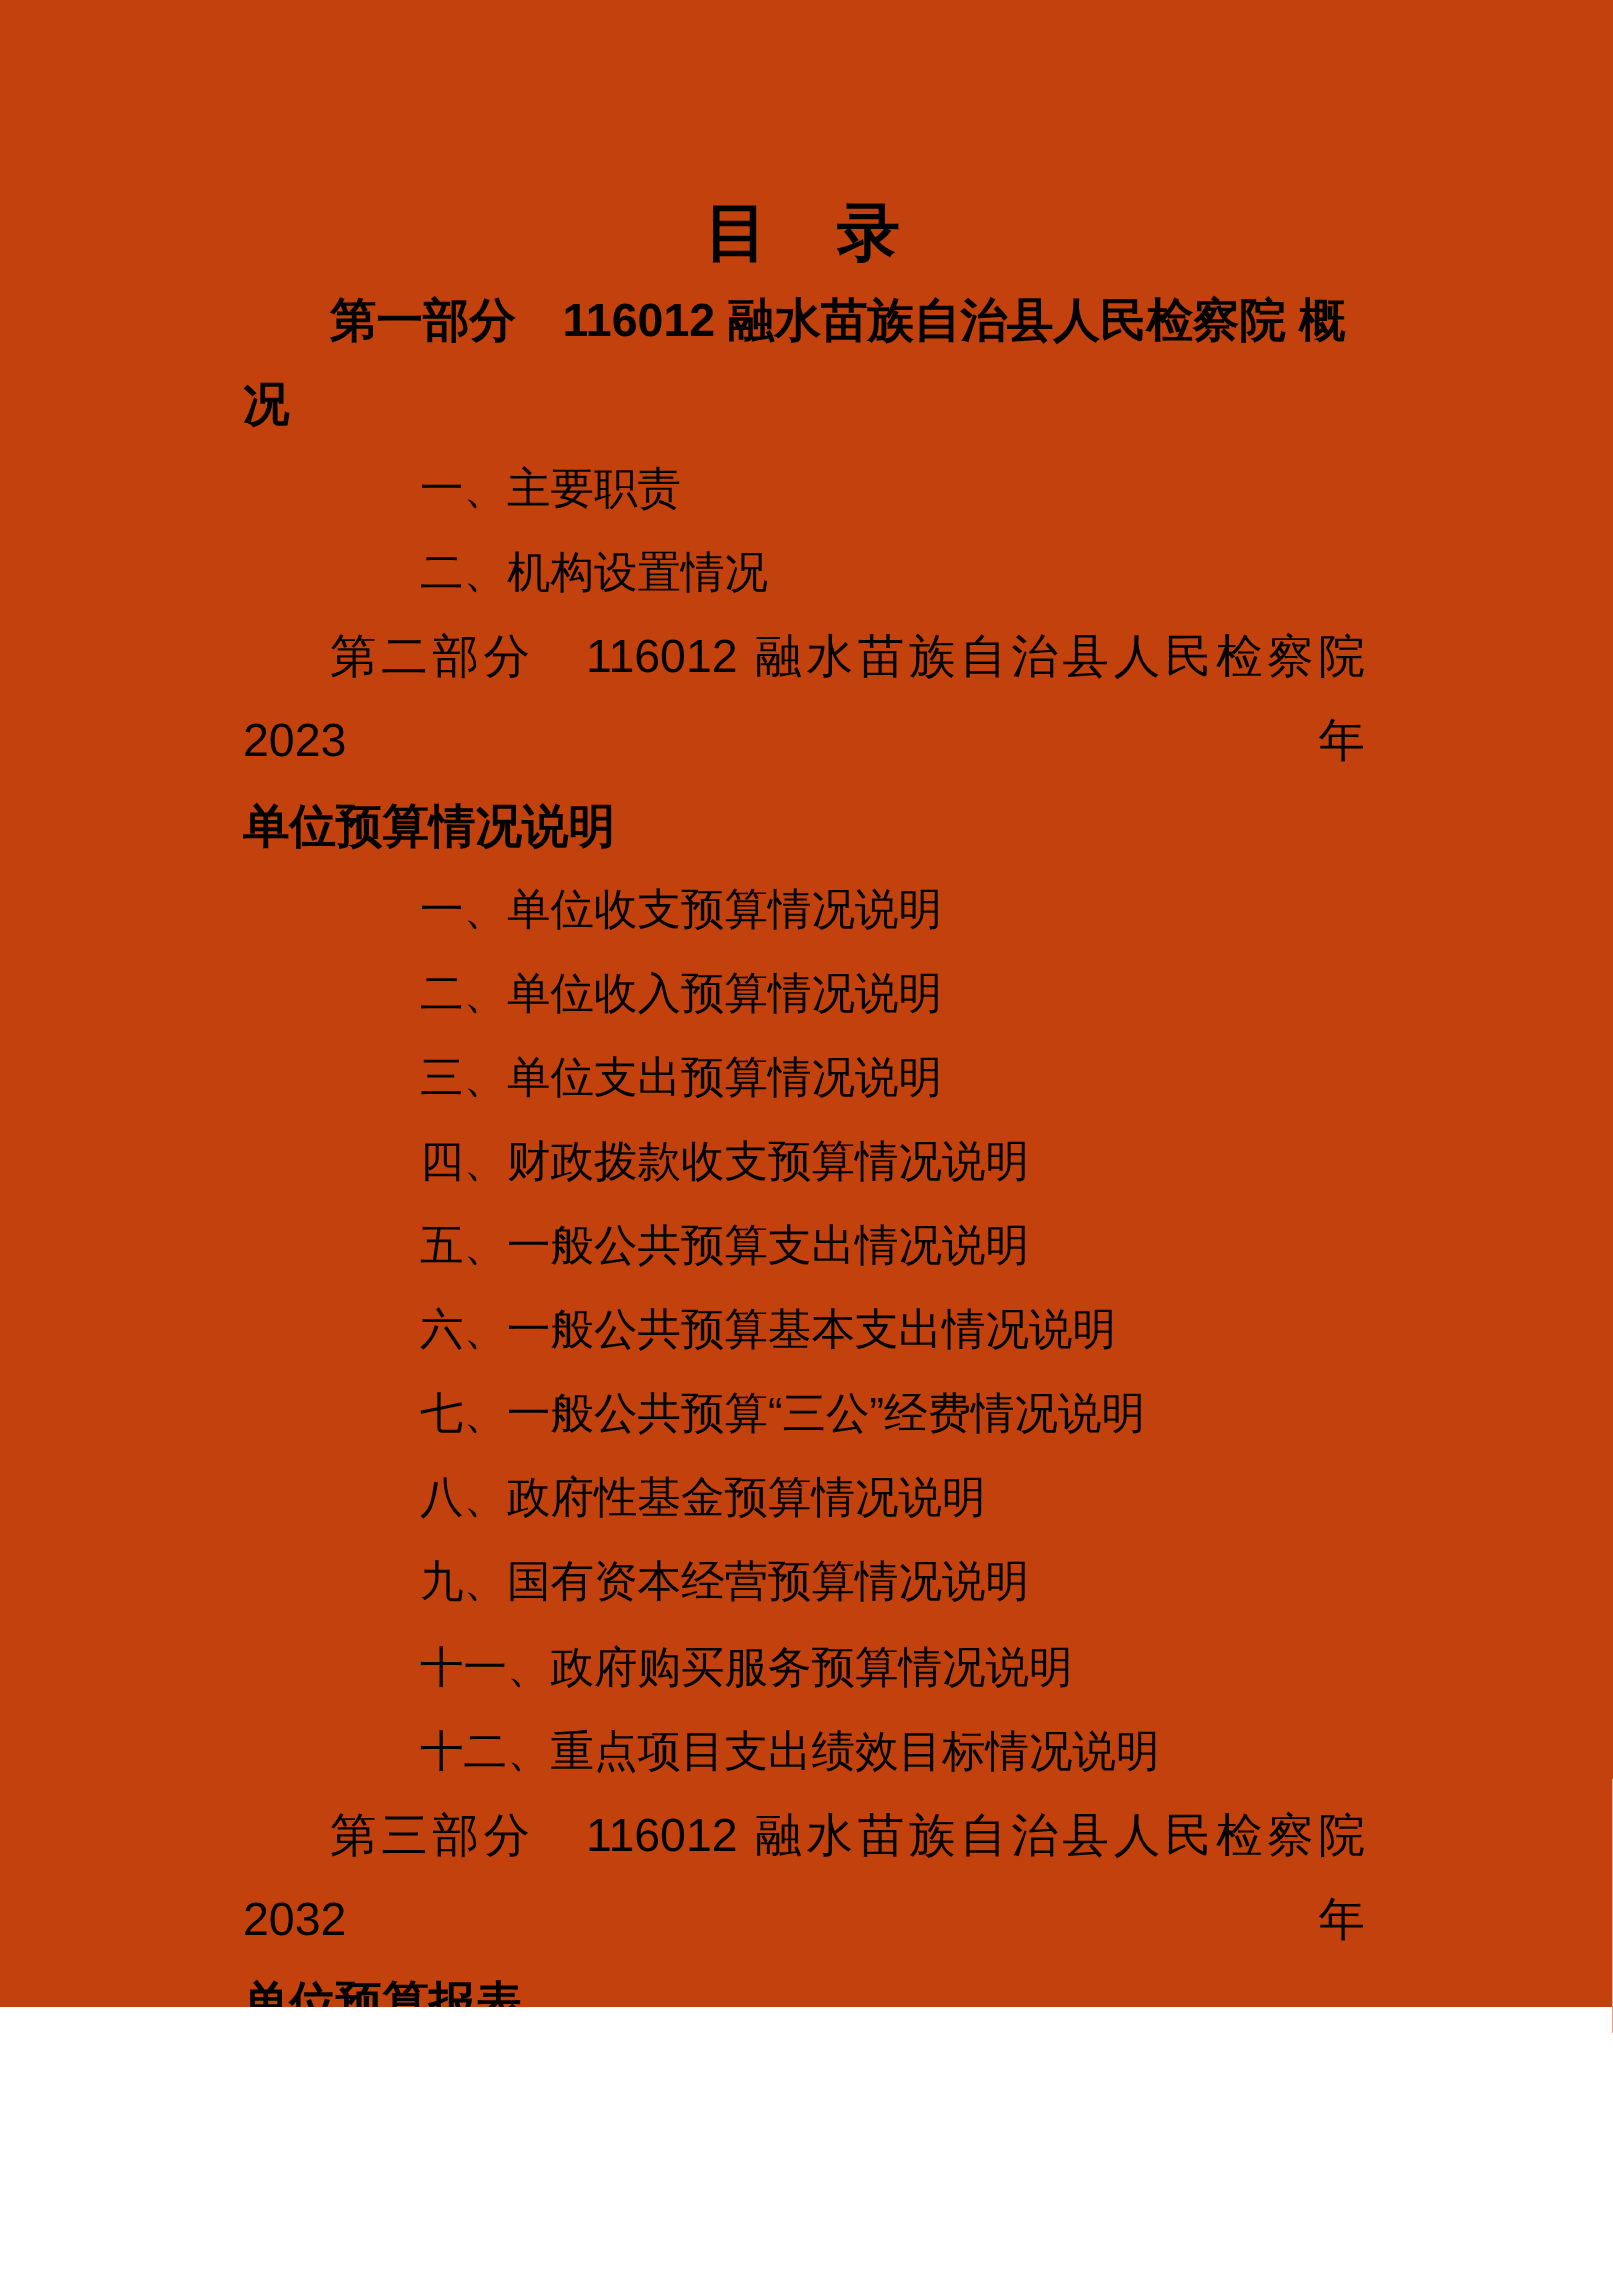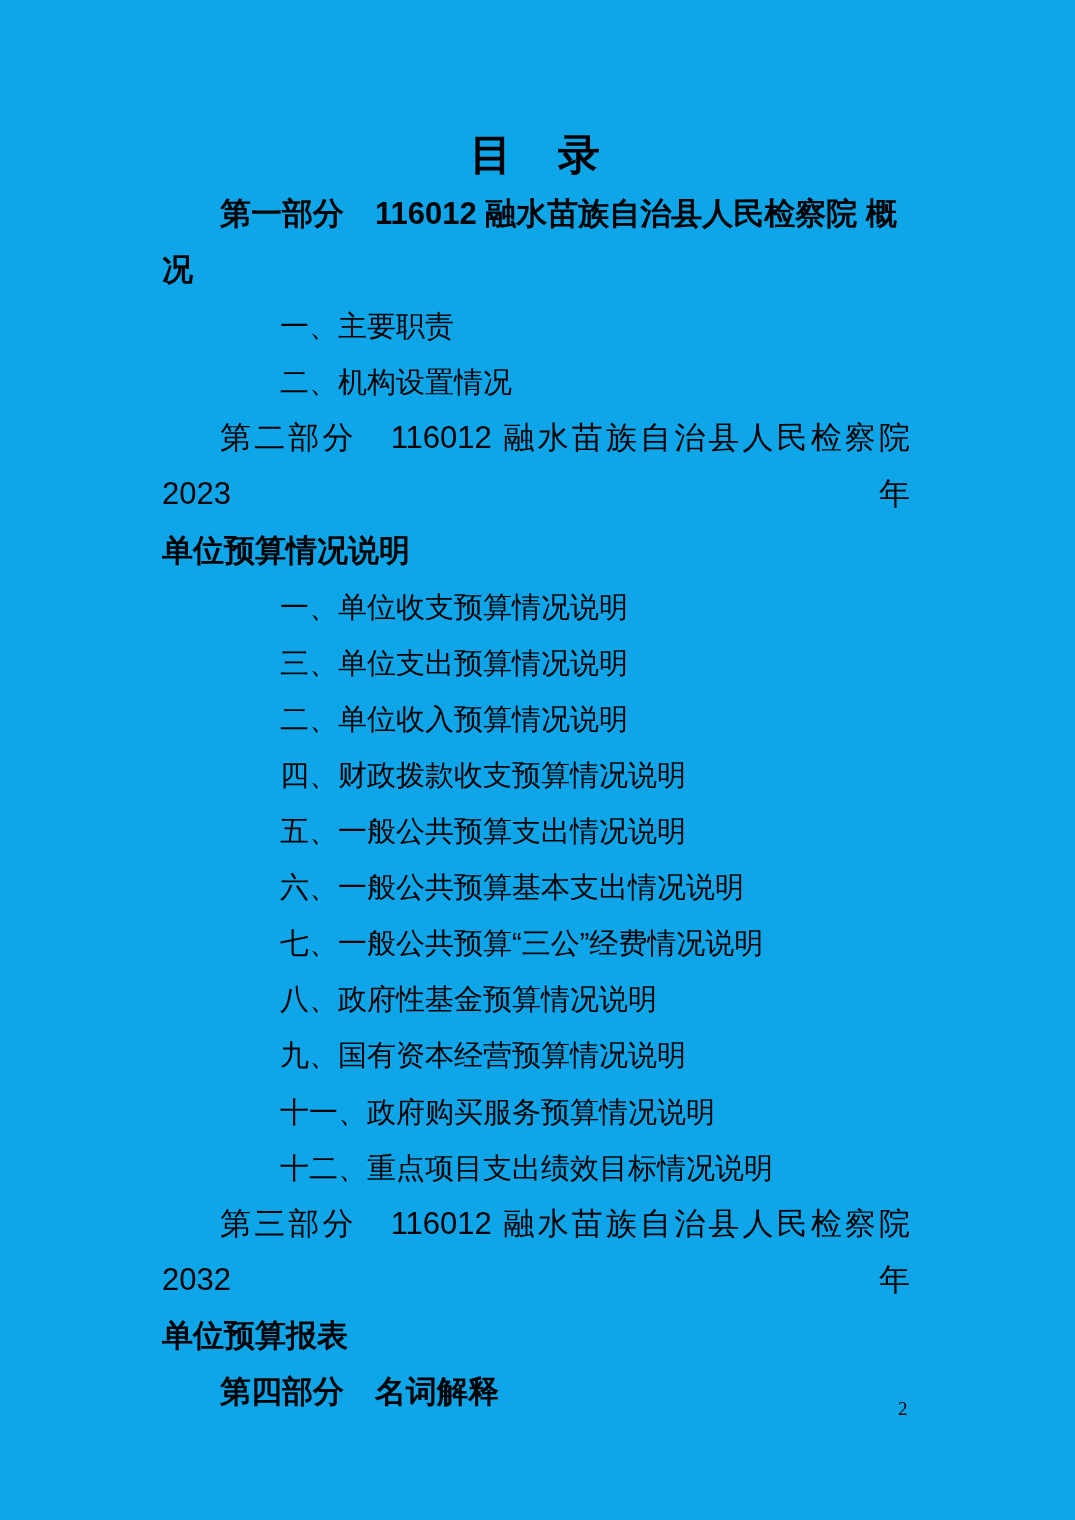--- a/index.html
+++ b/index.html
@@ -3,22 +3,22 @@
 <meta charset="utf-8">
 <style>
   html, body {
     margin: 0;
     padding: 0;
     background: #ffffff;
   }
   .page {
     position: relative;
     width: 1075px;
-    height: 1520px;
-    background: #0ea5e9;
+    height: 1338px;
+    background: #c2410c;
     color: #000000;
     font-family: "Liberation Sans", sans-serif;
     overflow: hidden;
   }
   .content {
     position: absolute;
     left: 162px;
     top: 124px;
     width: 748px;
   }
@@ -72,22 +72,22 @@
 <div class="page">
   <div class="content">
     <h1 class="doc-title">目　录</h1>
 
     <p class="line part">第一部分　116012 融水苗族自治县人民检察院 概况</p>
     <p class="line item">一、主要职责</p>
     <p class="line item">二、机构设置情况</p>
     <p class="line part-stretch">第二部分　116012 融水苗族自治县人民检察院 2023 年</p>
     <p class="line part-cont">单位预算情况说明</p>
     <p class="line item">一、单位收支预算情况说明</p>
+    <p class="line item">二、单位收入预算情况说明</p>
     <p class="line item">三、单位支出预算情况说明</p>
-    <p class="line item">二、单位收入预算情况说明</p>
     <p class="line item">四、财政拨款收支预算情况说明</p>
     <p class="line item">五、一般公共预算支出情况说明</p>
     <p class="line item">六、一般公共预算基本支出情况说明</p>
     <p class="line item">七、一般公共预算“三公”经费情况说明</p>
     <p class="line item">八、政府性基金预算情况说明</p>
     <p class="line item">九、国有资本经营预算情况说明</p>
     <p class="line item">十一、政府购买服务预算情况说明</p>
     <p class="line item">十二、重点项目支出绩效目标情况说明</p>
     <p class="line part-stretch">第三部分　116012 融水苗族自治县人民检察院 2032 年</p>
     <p class="line part-cont">单位预算报表</p>

